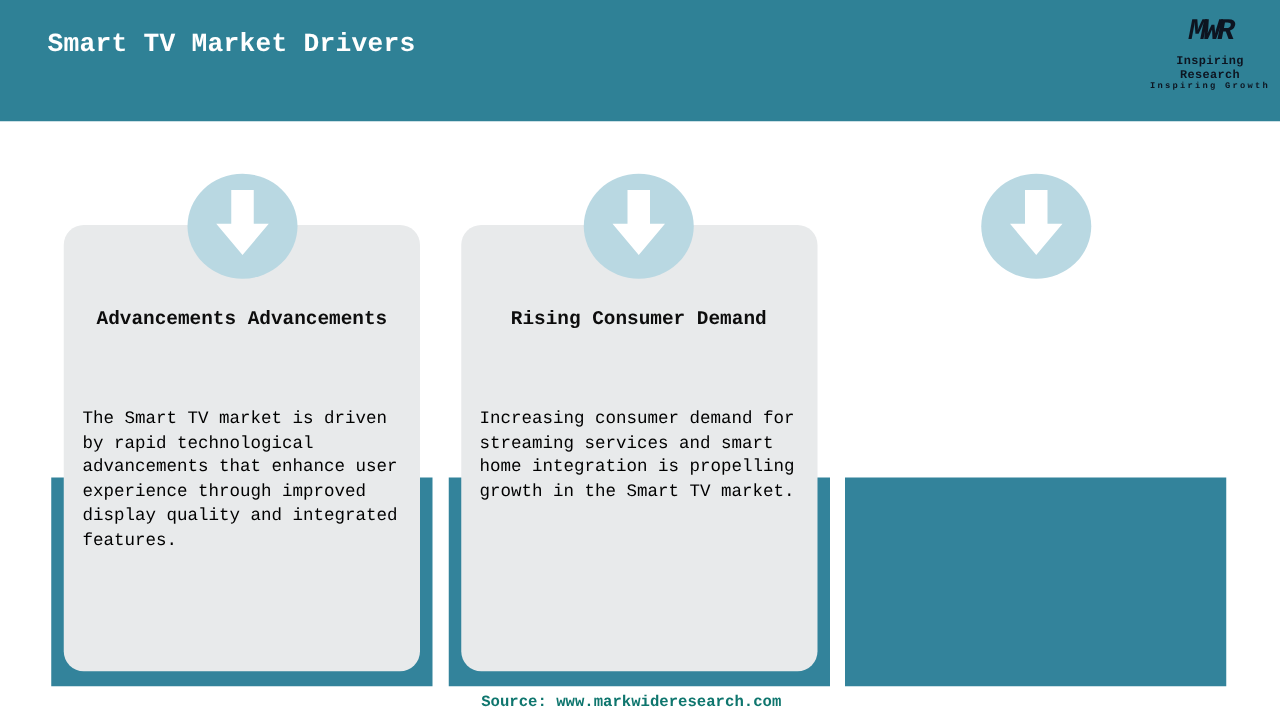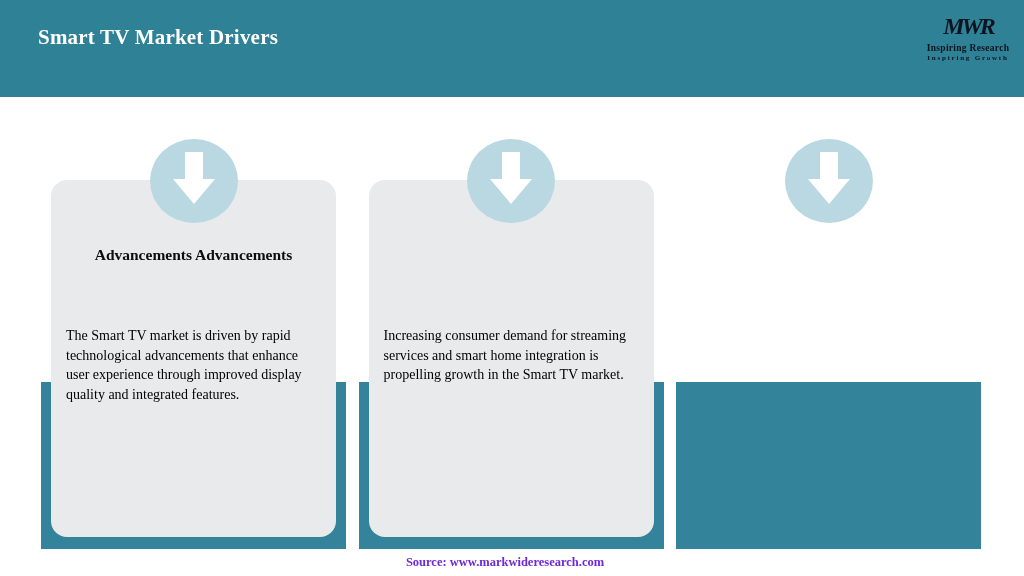--- a/index.html
+++ b/index.html
@@ -3,21 +3,21 @@
 <meta charset="utf-8">
 <style>
   html, body { margin: 0; padding: 0; background: #ffffff; }
   * { box-sizing: border-box; }
   .stage {
     position: relative;
     width: 1024px;
     height: 576px;
     background: #ffffff;
     overflow: hidden;
-    font-family: Liberation Serif, serif;
+    font-family: Liberation Mono, monospace;
   }
 
   
   .header {
     position: absolute;
     left: 0; top: 0;
     width: 1024px; height: 97px;
     background: #2F8196;
   }
   .page-title {
@@ -112,21 +112,21 @@
   }
 
   
   .source-text {
     position: absolute;
     left: 0; top: 555px;
     width: 1010px;
     text-align: center;
     font-size: 12.5px;
     font-weight: bold;
-    color: #6d28d9;
+    color: #0f766e;
   }
   .disclaimer-text {
     position: absolute;
     right: 10px; top: 558px;
     font-size: 10px;
     font-weight: 500;
     color: #1a1a1a;
   }
 </style>
 </head>
@@ -156,20 +156,21 @@
           <svg width="44" height="54" viewBox="0 0 44 54">
               <polygon points="13,0 31,0 31,27 43,27 22,52 1,27 13,27" fill="#ffffff"></polygon>
             </svg>
         </span>
       </div>
     </div>
 
     <div class="card-wrap">
       <div class="teal-backdrop"></div>
       <div class="card">
+        <div class="card-title">Rising Consumer Demand</div>
         <div class="card-body">Increasing consumer demand for streaming services and smart home integration is propelling growth in the Smart TV market.</div>
       </div>
       <div class="icon-circle">
         <span>
           <svg width="44" height="54" viewBox="0 0 44 54">
               <polygon points="13,0 31,0 31,27 43,27 22,52 1,27 13,27" fill="#ffffff"></polygon>
             </svg>
         </span>
       </div>
     </div>

